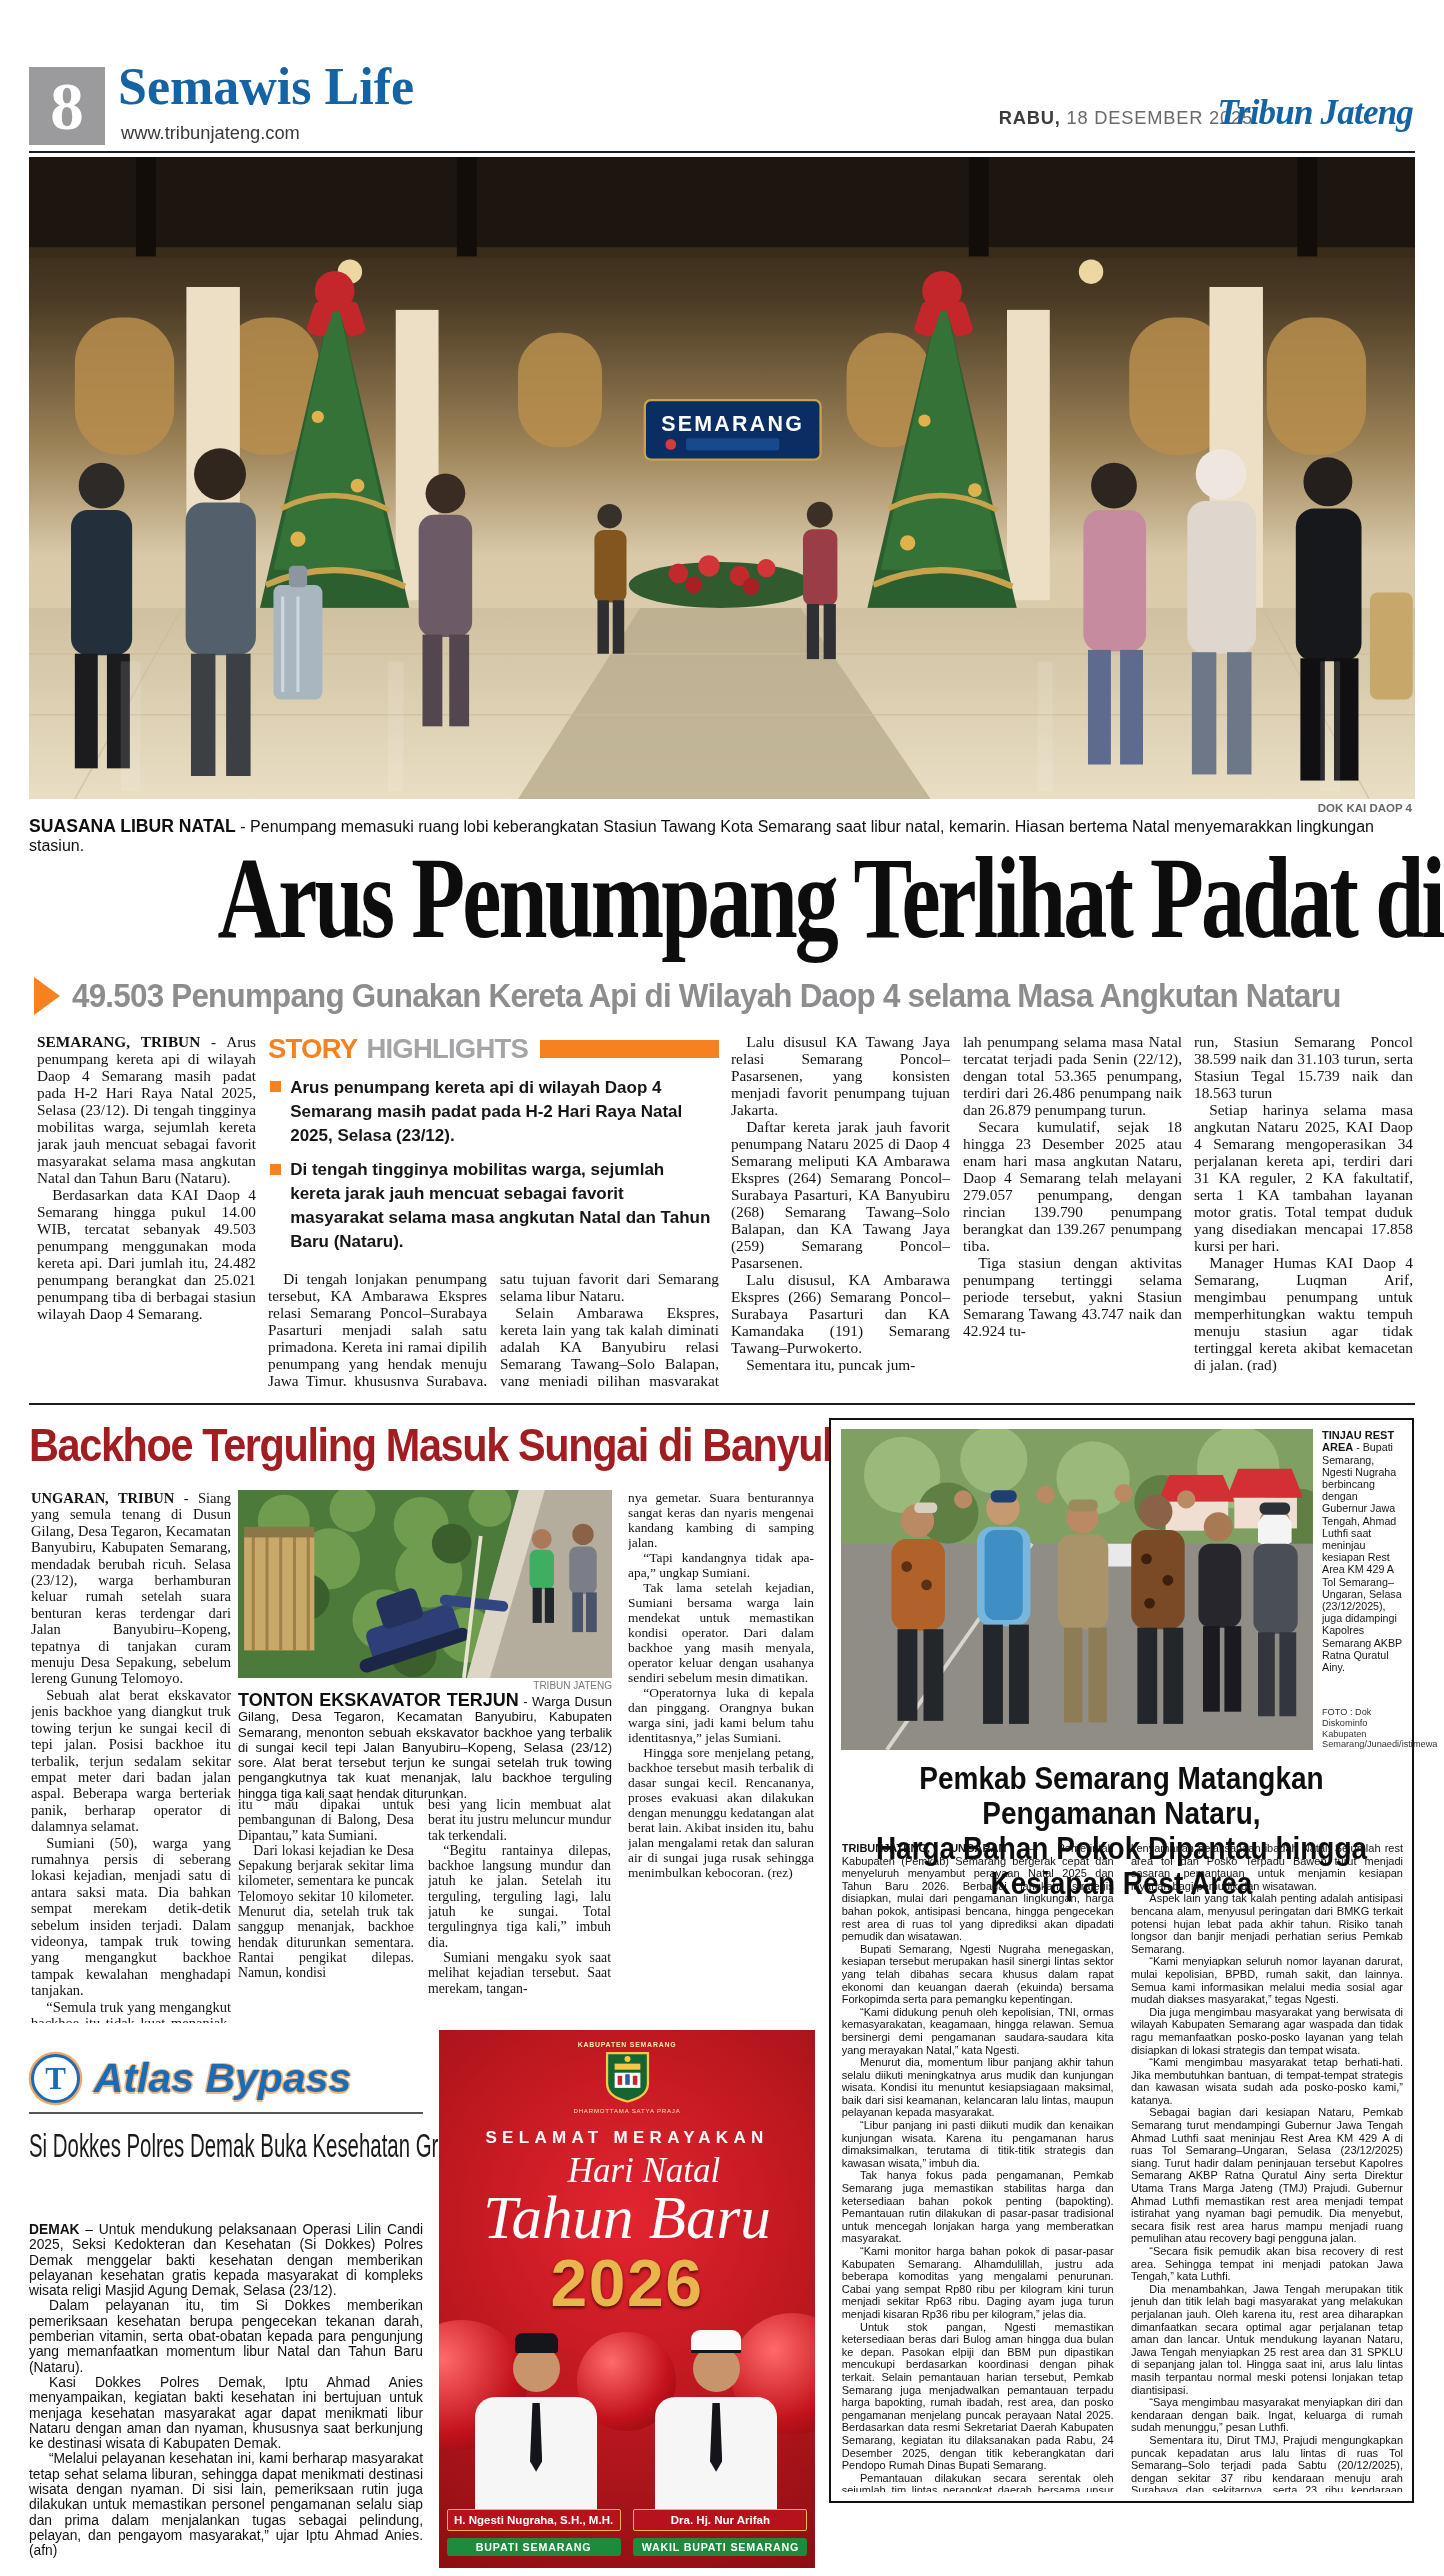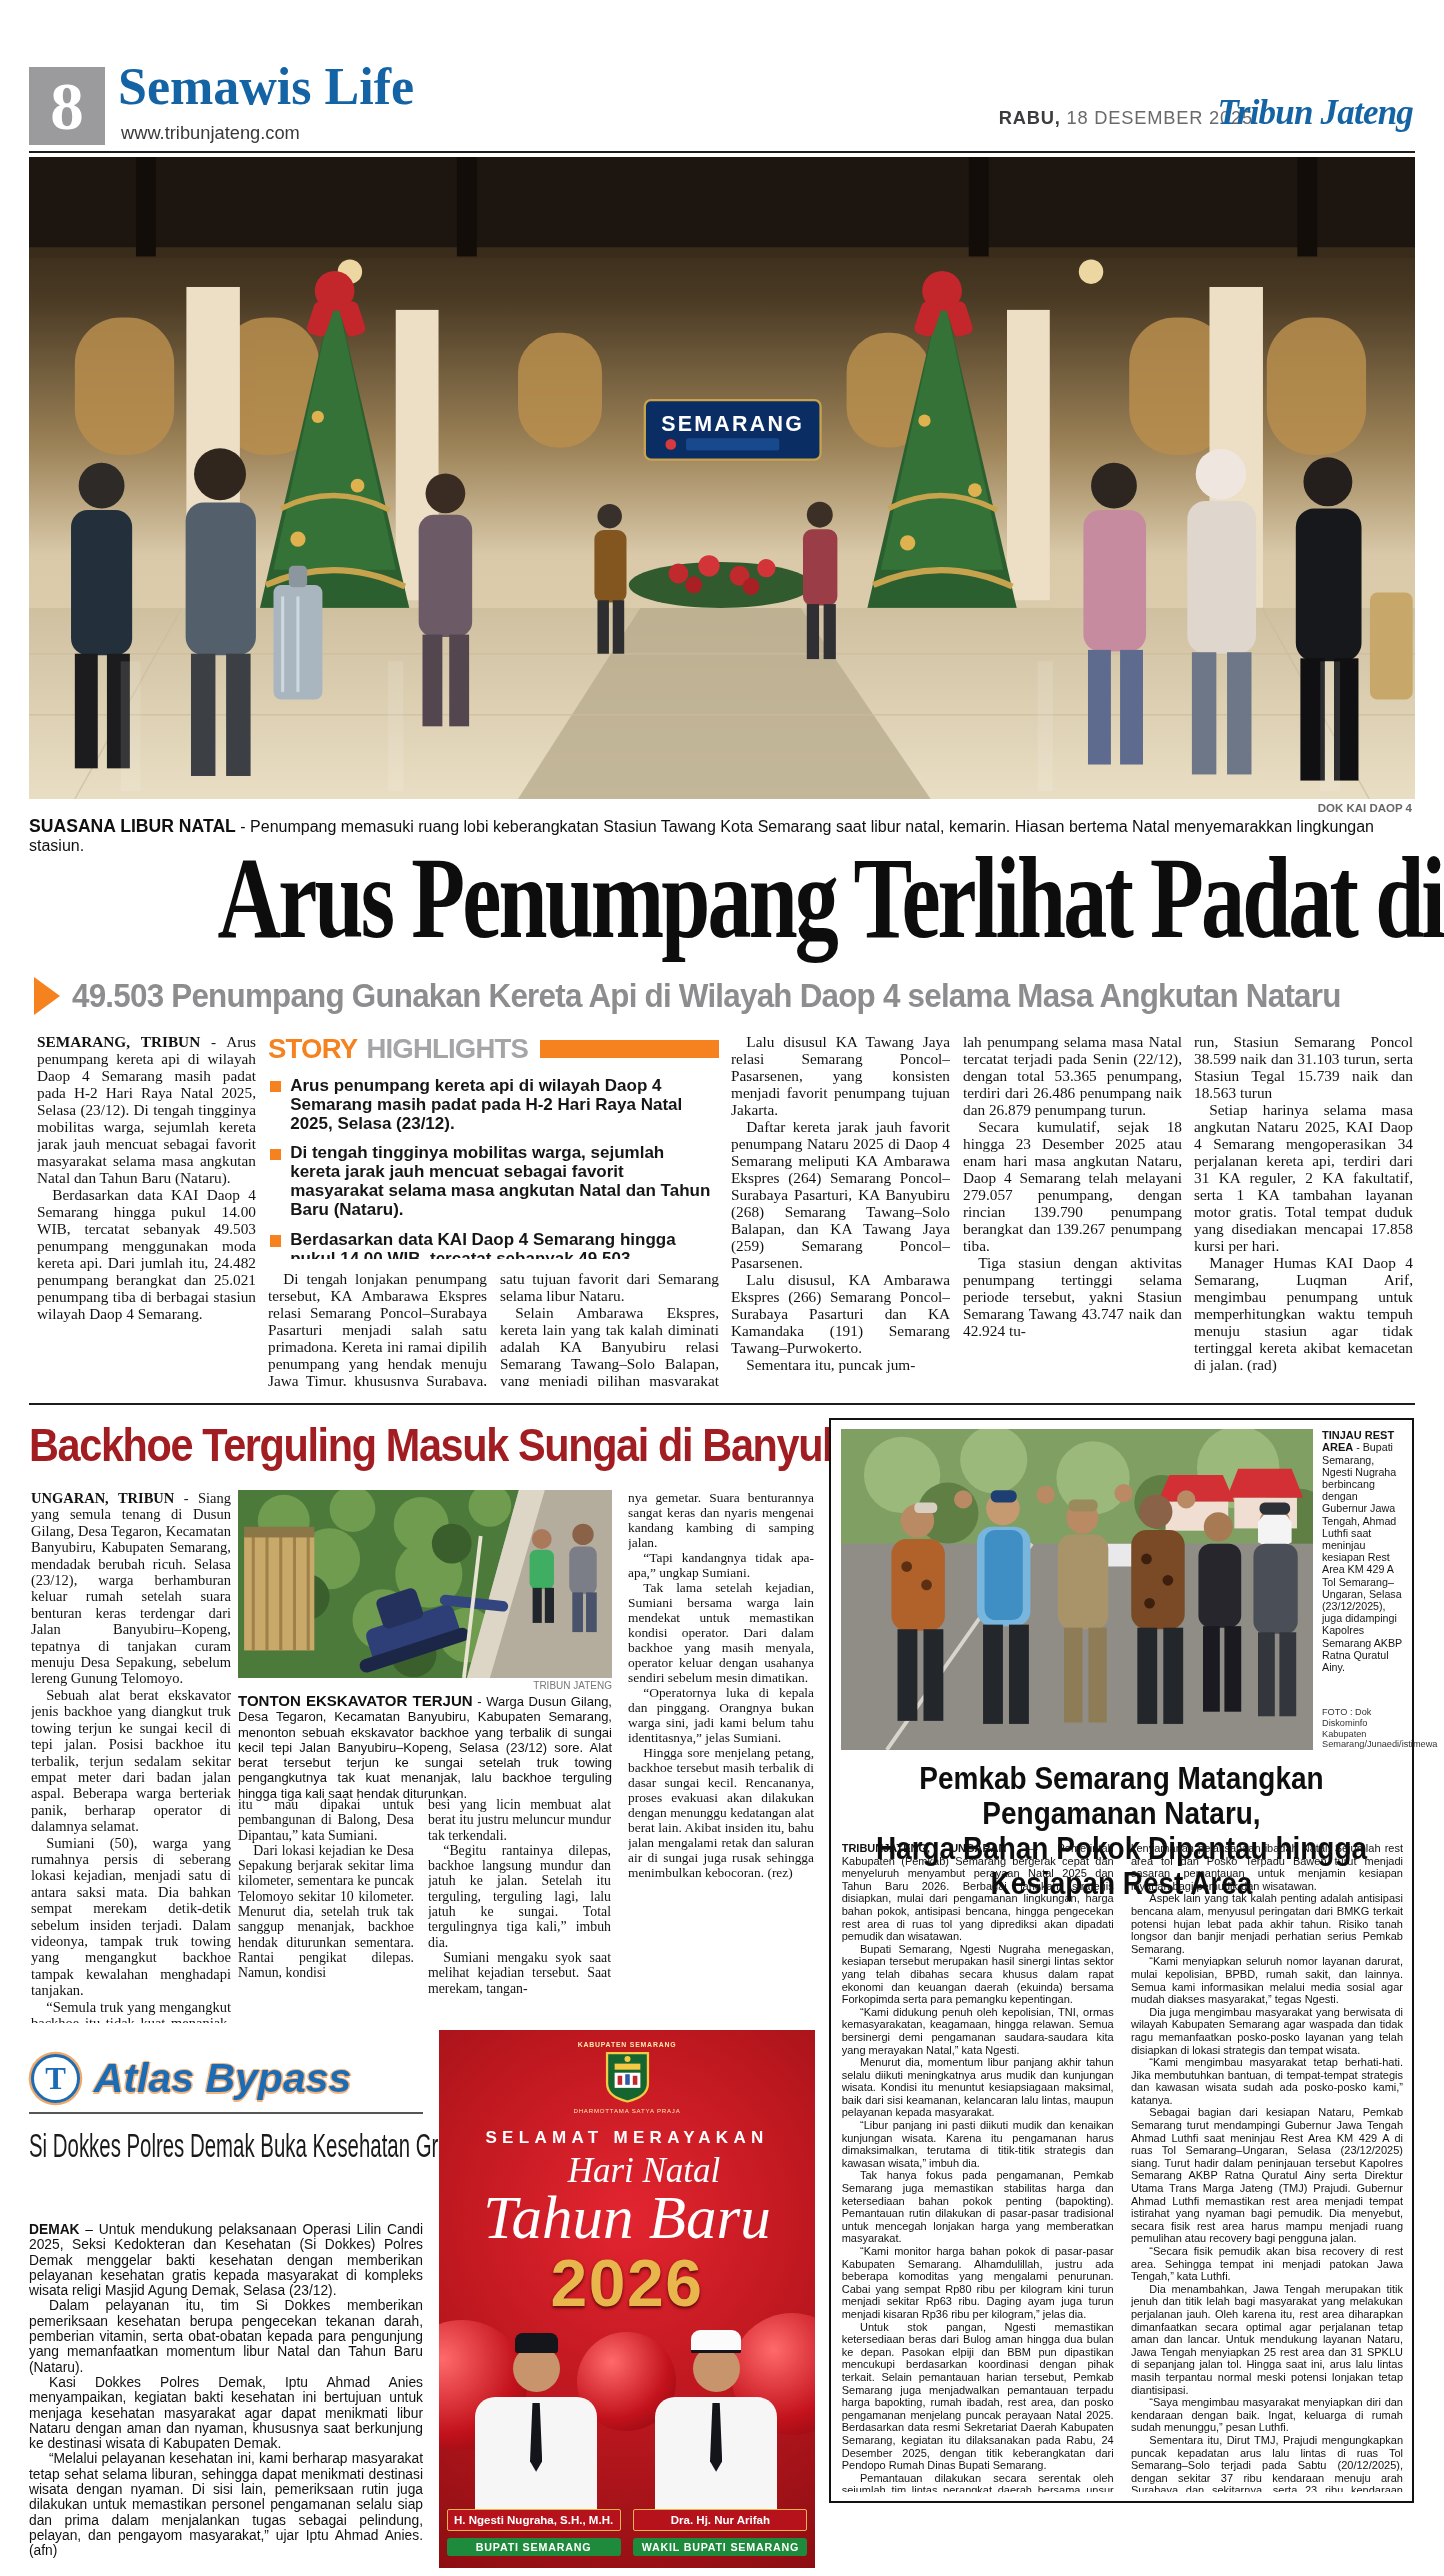--- a/index.html
+++ b/index.html
@@ -38,30 +38,30 @@
   .cont .paras p:first-child{text-indent:0;}
   .mcol{top:1033px;height:353px;width:219px;}
   
   .hl-box{left:268px;top:1033px;width:451px;height:226px;overflow:hidden;}
   .hl-head{display:flex;align-items:center;}
   .hl-head .s1{color:#f5821f;font-weight:bold;font-size:27.5px;letter-spacing:-0.8px;}
   .hl-head .s2{color:#a5a5a7;font-weight:bold;font-size:27.5px;margin-left:9.2px;letter-spacing:-0.8px;}
   .hl-head .bar{flex:1;height:18.3px;background:#f5821f;margin-left:12.2px;}
   .hl-item{display:flex;margin-top:10.7px;}
   .hl-item .sq{flex:0 0 11.5px;height:11.5px;background:#f5821f;margin:5.3px 9.2px 0 1.5px;}
-  .hl-item .tx{font-weight:bold;font-size:17px;line-height:19px;color:#161616;text-align:left;}
+  .hl-item .tx{font-weight:bold;font-size:17px;line-height:24px;color:#161616;text-align:left;}
   .section-rule{left:29px;top:1403px;width:1386px;height:1.5px;background:#1c1c1c;}
   
   .bk-headline{left:29px;top:1418px;}
   .bk-headline span{display:inline-block;transform:scaleX(.9);transform-origin:left center;
      font-weight:bold;font-size:46px;letter-spacing:-1.5px;color:#a11d21;white-space:nowrap;}
   .bk-photo{left:238px;top:1490px;width:374px;height:188px;overflow:hidden;background:#55793f;}
   .bk-credit{left:238px;top:1680px;width:374px;text-align:right;font-size:10px;color:#777;}
   .bk-caption{left:238px;top:1693px;width:374px;font-size:13px;line-height:15.3px;text-align:justify;color:#101010;}
-  .bk-caption b{font-size:15px;margin-top:40px;}
+  .bk-caption b{font-size:18px;margin-top:40px;}
   
   .atlas-row{left:31px;top:2054px;display:flex;align-items:center;}
   .atlas-icon{width:43px;height:43px;border-radius:50%;border:3.1px solid #1b6cb5;box-shadow:0 0 0 2.3px #f0a868;
       background:#fff;text-align:center;line-height:43px;font-family:"Liberation Serif",serif;font-weight:bold;font-size:31px;color:#1b6cb5;}
   .atlas-name{margin-left:13.8px;font-style:italic;font-weight:bold;font-size:41px;color:#1b6cb5;letter-spacing:0px;
       text-shadow:1.5px 0 0 #f3b27a,-1.5px 0 0 #f3b27a,0 1.5px 0 #f3b27a,0 -1.5px 0 #f3b27a;}
   .atlas-rule{left:29px;top:2112px;width:394px;height:2.3px;background:#555;}
   .atlas-headline{left:29px;top:2126px;}
   .atlas-headline span{display:inline-block;width:657px;transform:scaleX(.6);transform-origin:left center;
       font-weight:400;font-size:34px;color:#1a1a1a;white-space:nowrap;}

